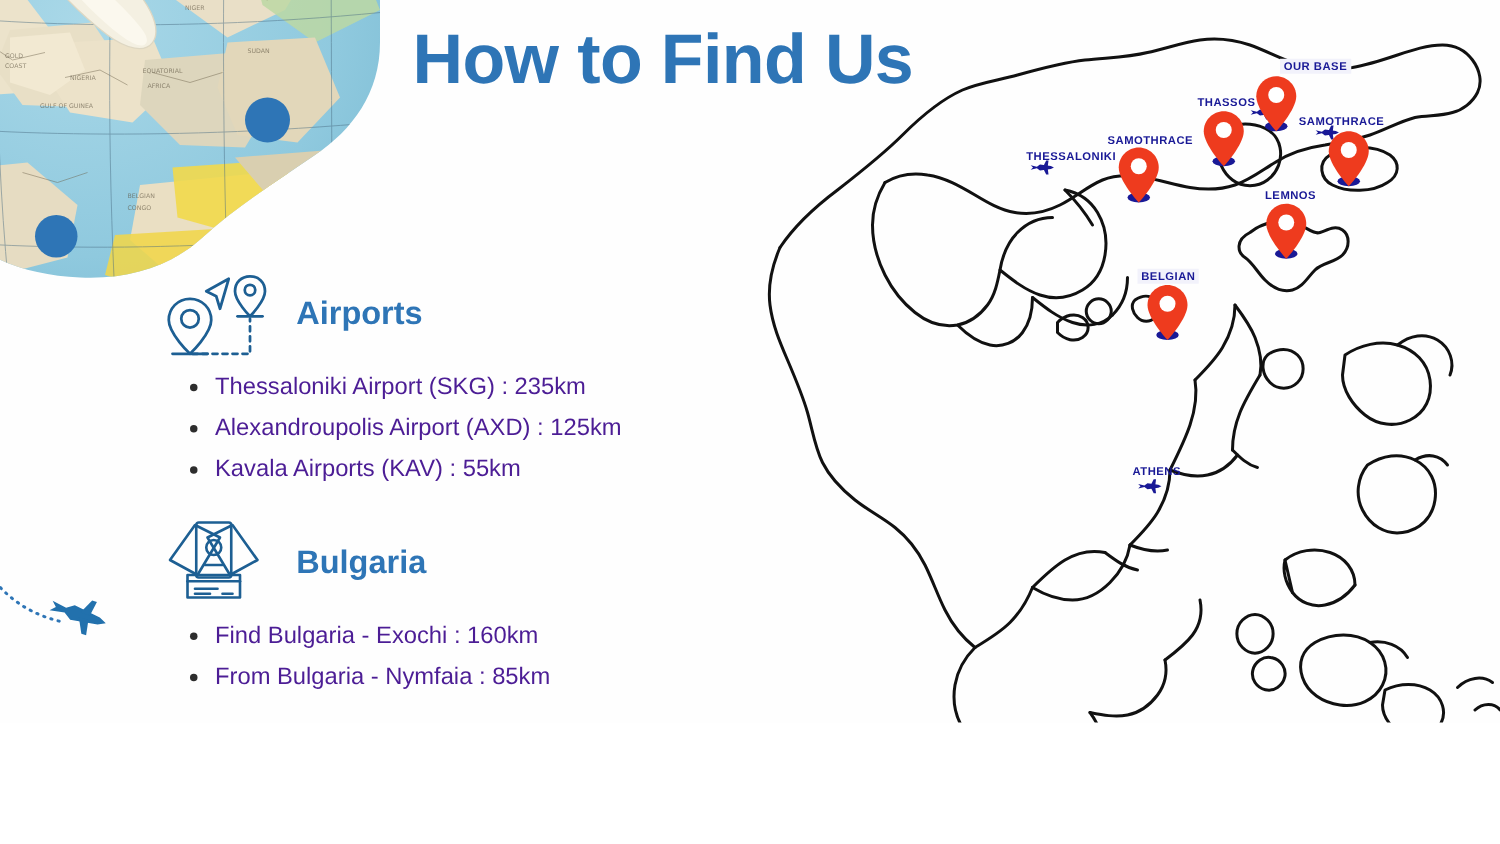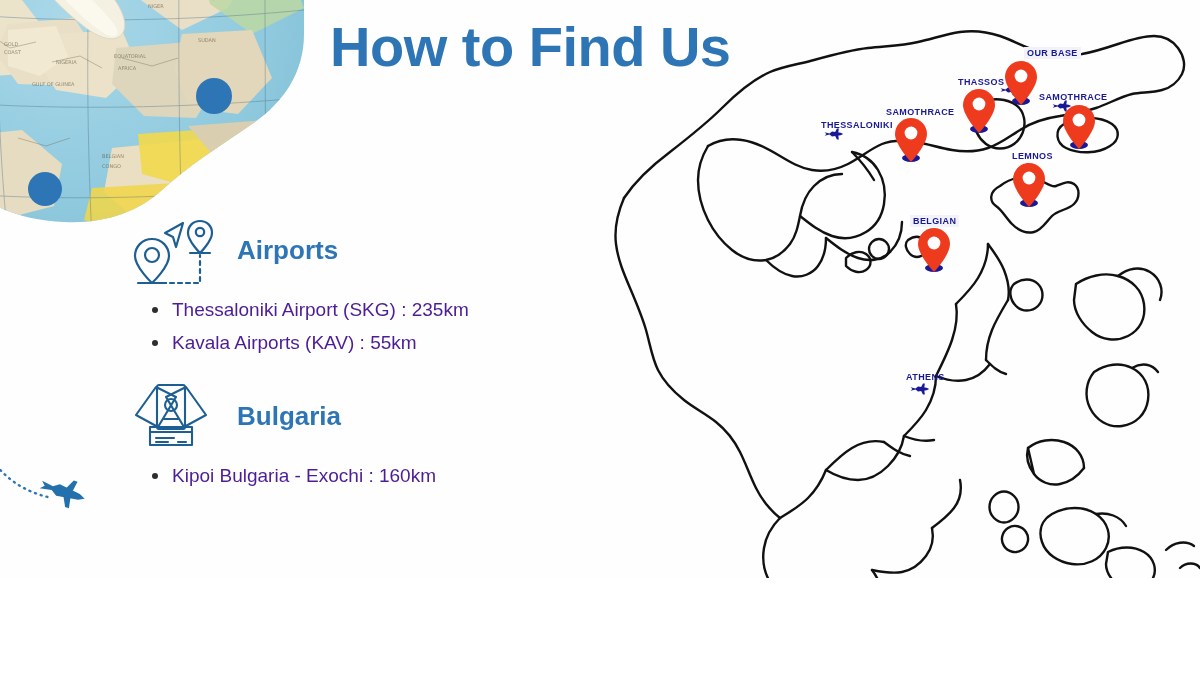--- a/index.html
+++ b/index.html
@@ -202,20 +202,21 @@
             </g>
             <g fill="none" stroke="#1d5f93" stroke-width="2.2" stroke-linecap="round" stroke-dasharray="4 4">
               <path d="M26,68 L72,68 L72,40"></path>
             </g>
           </svg>
         </div>
         <div class="section-title">Airports</div>
       </div>
       <ul class="bullets">
         <li>Thessaloniki Airport (SKG) : 235km</li>
+        <li>Alexandroupolis Airport (AXD) : 125km</li>
         <li>Kavala Airports (KAV) : 55km</li>
       </ul>
     </div>
 
     <div class="section" style="margin-top:22px;">
       <div class="section-head">
         <div class="section-icon">
           <svg width="92" height="76" viewBox="0 0 92 76">
             <g fill="none" stroke="#1d5f93" stroke-width="2.1" stroke-linecap="round" stroke-linejoin="round">
               <path d="M8,34 L28,6 L48,16 L30,46 Z"></path>
@@ -227,21 +228,22 @@
               <path d="M22,51 L64,51"></path>
               <path d="M28,57 L46,57"></path>
               <path d="M28,61 L40,61"></path>
               <path d="M50,61 L58,61"></path>
             </g>
           </svg>
         </div>
         <div class="section-title">Bulgaria</div>
       </div>
       <ul class="bullets">
-        <li>Kipoi Bulgaria - Exochi : 160km</li>
+        <li>Find Bulgaria - Exochi : 160km</li>
+        <li>From Bulgaria - Nymfaia : 85km</li>
       </ul>
     </div>
   </div>
 
   <div id="plane-trail">
     <svg width="140" height="120" viewBox="0 0 140 120">
       <path d="M-14,26 C4,58 24,80 62,88" fill="none" stroke="#2E75B6" stroke-width="2.4" stroke-linecap="round" stroke-dasharray="1 5"></path>
       <g transform="translate(68,80) rotate(18)" fill="#2271ad">
         <path d="M0,6 L22,3 L28,0 L22,-3 L0,-6 L-6,-2 L-18,-4 L-14,0 L-18,4 L-6,2 Z"></path>
         <path d="M6,-2 L12,-14 L16,-14 L14,-2 Z"></path>

